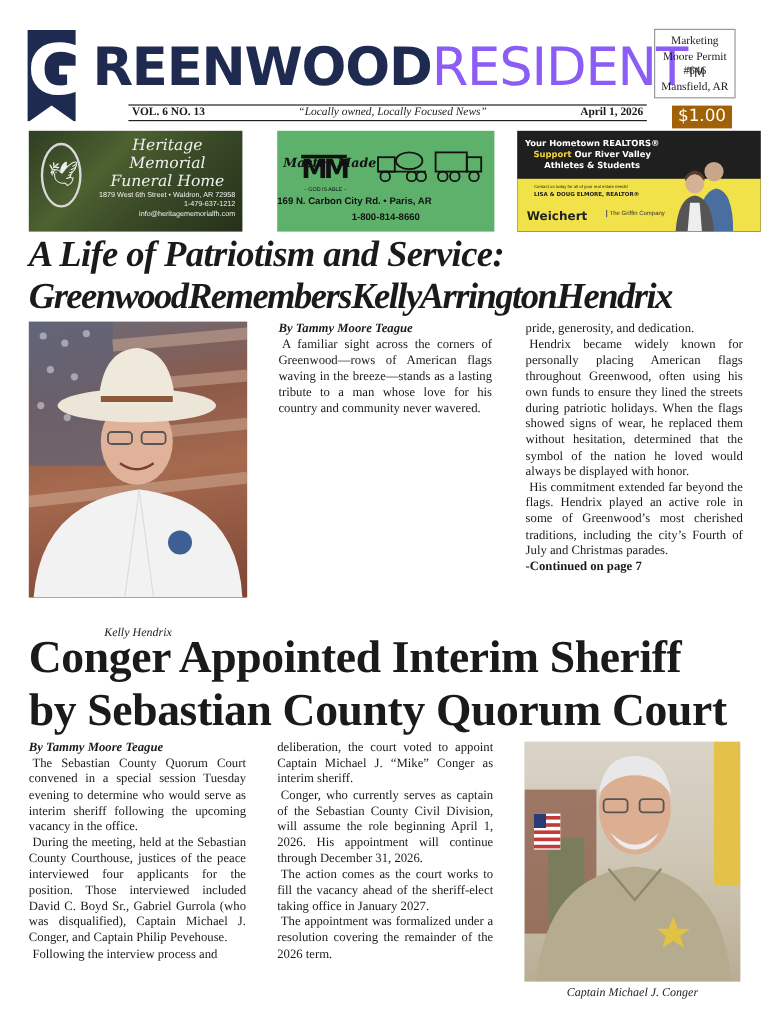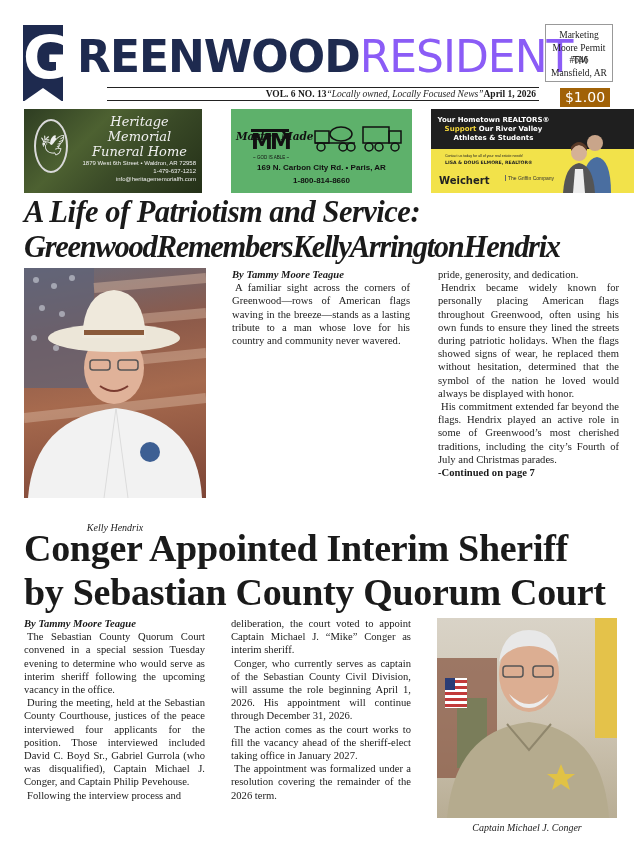--- a/index.html
+++ b/index.html
@@ -14,42 +14,42 @@
     font-weight: bold; font-size: 58px; color: #ffffff; line-height: 60px; letter-spacing: -2px; }
   .mast-title { position: absolute; left: 77px; top: 35px; font-family: "DejaVu Sans", sans-serif; font-size: 44px; line-height: 44px; white-space: nowrap; letter-spacing: -1px; }
   .mast-title .t1 { color: #1e2a4f; font-weight: bold; }
   .mast-title .t2 { color: #8b5cf6; font-weight: normal; }
   .mast-title .tm { font-size: 11px; vertical-align: top; color: #444; position: relative; top: 4px; }
 
   .permit-box { position: absolute; left: 545px; top: 24px; width: 68px; height: 58px; border: 1px solid #999;
     font-size: 9.5px; text-align: center; line-height: 12.5px; padding-top: 4px; color: #222; }
 
   .info-bar { position: absolute; left: 107px; top: 87px; width: 432px; height: 14px; border-top: 1.5px solid #222; border-bottom: 1.5px solid #222;
-    font-size: 9.5px; display: flex; align-items: center; justify-content: flex-end; padding: 0 3px; }
+    font-size: 9.5px; display: flex; align-items: center; justify-content: space-between; padding: 0 3px; }
   .info-bar .vol { font-weight: bold; }
   .info-bar .slogan { font-style: italic; }
   .info-bar .date { font-weight: bold; }
 
   .price-badge { position: absolute; left: 560px; top: 88px; width: 50px; height: 19px; background: #a16207; color: #fff;
     font-family: "DejaVu Sans", sans-serif; font-size: 14px; text-align: center; line-height: 19px; }
 
   
   .ad { position: absolute; top: 109px; height: 84px; overflow: hidden; }
   .ad-heritage { left: 24px; width: 178px; background: linear-gradient(135deg, #2e3d22 0%, #4d6131 35%, #3a4a27 60%, #243018 100%); }
   .ad-heritage .emblem { position: absolute; left: 10px; top: 10px; width: 34px; height: 54px; border: 2px solid #d9d9d9; border-radius: 50%; }
   .ad-heritage .dove { position: absolute; left: 16px; top: 24px; color: #eee; font-size: 20px; font-family: "DejaVu Sans", sans-serif; }
   .ad-heritage .name { position: absolute; left: 58px; top: 5px; color: #f0f0f0; font-family: "DejaVu Serif", serif; font-style: italic; font-size: 13px; line-height: 15px; text-align: center; width: 115px; }
   .ad-heritage .addr { position: absolute; right: 6px; top: 50px; color: #f0f0f0; font-family: "Liberation Sans", sans-serif; font-size: 6px; line-height: 8px; text-align: right; }
 
   .ad-master { left: 231px; width: 181px; background: #5eb16b; }
   .ad-master .brand { position: absolute; left: 5px; top: 21px; font-family: "DejaVu Serif", serif; font-style: italic; font-weight: bold; font-size: 10.5px; color: #111; }
   .ad-master .logo { position: absolute; left: 20px; top: 20px; font-family: "DejaVu Sans", sans-serif; font-weight: bold; font-size: 22px; letter-spacing: -3px; color: #111; border-top: 3px solid #111; line-height: 20px; }
   .ad-master .motto { position: absolute; left: 22px; top: 46px; font-family: "Liberation Sans", sans-serif; font-size: 4.5px; color: #111; }
   .ad-master .trucks { position: absolute; left: 82px; top: 12px; width: 90px; height: 32px; }
-  .ad-master .addr { position: absolute; left: 0; width: 100%; top: 54px; font-family: "Liberation Sans", sans-serif; font-weight: bold; font-size: 8px; text-align: center; color: #111; }
+  .ad-master .addr { position: absolute; left: 0; width: 100%; top: 54px; font-family: "Liberation Sans", sans-serif; font-weight: bold; font-size: 8px; text-align: left; color: #111; }
   .ad-master .phone { position: absolute; left: 0; width: 100%; top: 67px; font-family: "Liberation Sans", sans-serif; font-weight: bold; font-size: 8px; text-align: center; color: #111; }
 
   .ad-realtor { left: 431px; width: 203px; background: #1f1f1f; }
   .ad-realtor .l1 { position: absolute; left: 0; width: 125px; top: 7px; font-family: "DejaVu Sans", sans-serif; font-weight: bold; font-size: 7px; color: #fff; text-align: center; line-height: 9px; }
   .ad-realtor .l1 .y { color: #f3d63a; }
   .ad-realtor .band { position: absolute; left: 0; top: 40px; width: 100%; height: 44px; background: #f2e24a; }
   .ad-realtor .contact { position: absolute; left: 14px; top: 45px; font-family: "Liberation Sans", sans-serif; font-size: 3.6px; color: #222; }
   .ad-realtor .names { position: absolute; left: 14px; top: 51px; font-family: "DejaVu Sans", sans-serif; font-weight: bold; font-size: 4.6px; color: #222; }
   .ad-realtor .weichert { position: absolute; left: 8px; top: 66px; font-family: "DejaVu Sans", sans-serif; font-weight: bold; font-size: 10px; color: #222; }
   .ad-realtor .griffin { position: absolute; left: 74px; top: 66px; font-family: "Liberation Sans", sans-serif; font-size: 5px; color: #333; border-left: 1px solid #666; padding-left: 2px; line-height: 6px; }

